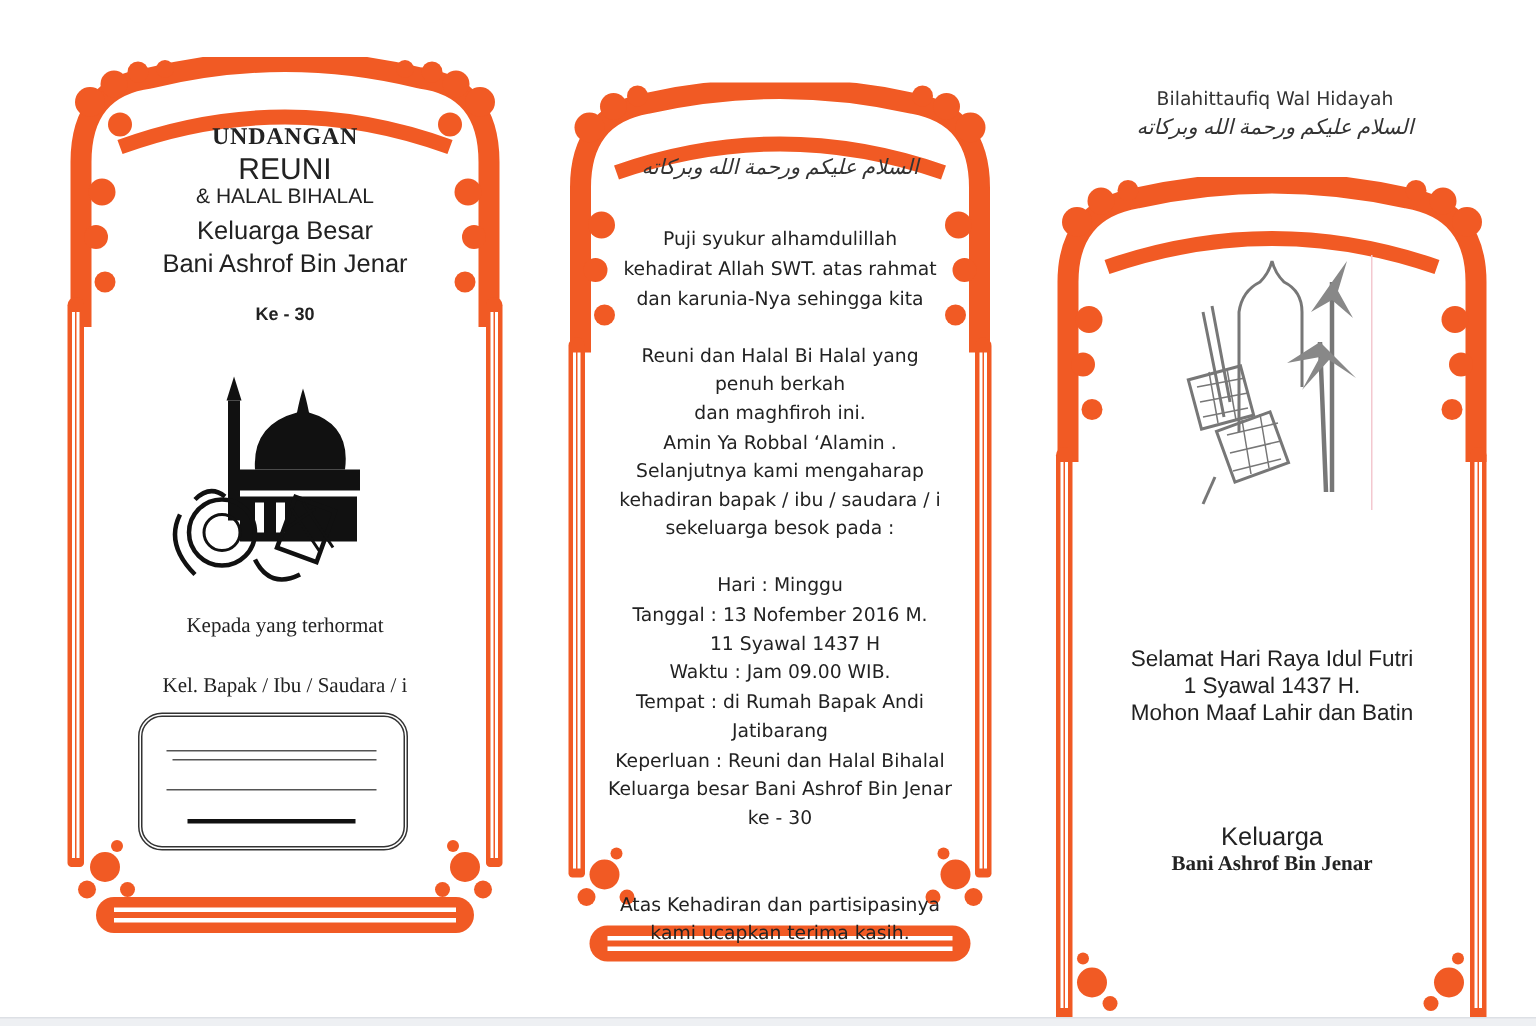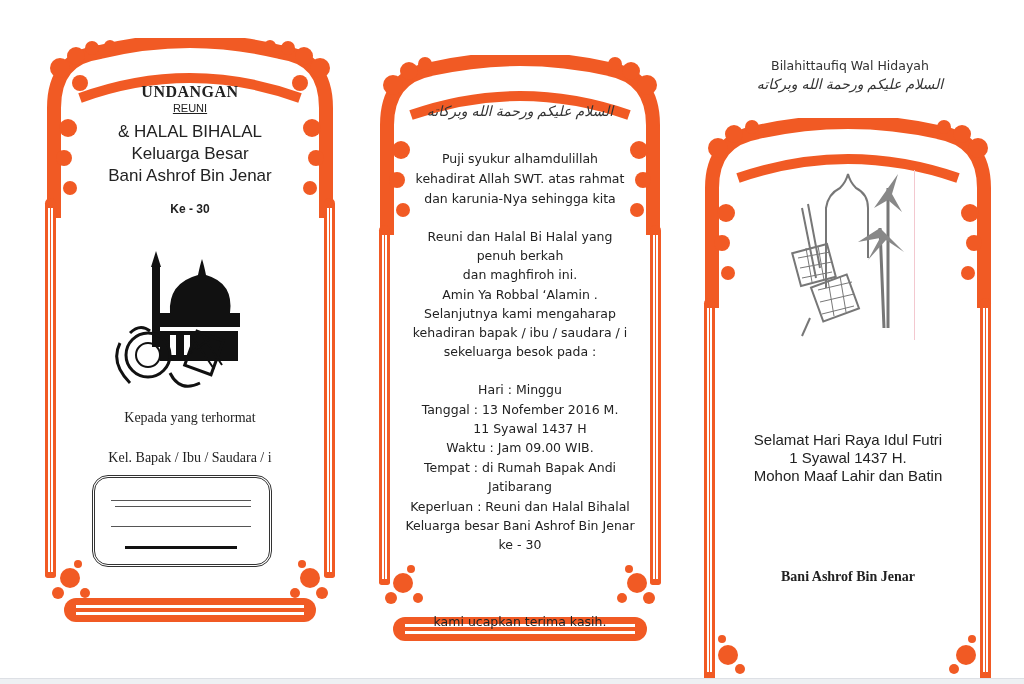--- a/index.html
+++ b/index.html
@@ -13,21 +13,21 @@
   .bar::before{top:7px}.bar::after{top:14px}
   .arch{position:absolute;}
   .txt{position:absolute;text-align:center;white-space:nowrap;}
   .serif{font-family:"Liberation Serif",serif;}
   .sans{font-family:"Liberation Sans",sans-serif;}
   .cen{font-family:"DejaVu Sans",sans-serif;margin-top:16px;}
   .wavy{text-decoration:underline wavy #e03030;text-decoration-thickness:1px;text-underline-offset:3px;}
   .address-box{position:absolute;border:3px double #333;border-radius:16px;}
   .line{position:absolute;height:1px;background:#555;}
   .status-strip{position:absolute;left:0;right:0;top:678px;height:6px;background:#eef0f3;border-top:1px solid #dde0e5;}
-  .arabic{font-family:Liberation Sans, sans-serif;direction:rtl;}
+  .arabic{font-family:Liberation Serif, serif;direction:rtl;}
 </style>
 </head>
 <body>
 
 <div class="panel" style="left:40px;top:38px;width:300px;height:590px;">
   <svg class="arch" style="left:0;top:0;" width="300" height="200" viewBox="0 0 300 200">
     <path d="M14 180 L14 70 Q14 20 60 14 Q150 -8 240 14 Q286 20 286 70 L286 180" fill="none" stroke="#f15a24" stroke-width="14"></path>
     <path d="M40 60 Q150 20 260 60" fill="none" stroke="#f15a24" stroke-width="10"></path>
     <g fill="#f15a24">
       <circle cx="20" cy="30" r="10"></circle>
@@ -62,22 +62,22 @@
       <g fill="#f15a24">
         <circle cx="30" cy="20" r="10"></circle>
         <circle cx="42" cy="35" r="6"></circle>
         <circle cx="15" cy="35" r="5"></circle>
         <circle cx="22" cy="6" r="4"></circle>
       </g>
     </svg>
   <div class="bar" style="left:24px;top:560px;width:252px;"></div>
 
   <div class="txt serif" style="left:0;width:300px;top:45px;font-size:16px;font-weight:bold;letter-spacing:0.5px;">UNDANGAN</div>
-  <div class="txt sans" style="left:0;width:300px;top:64px;font-size:11px;text-decoration:underline;">REUNI</div>
-  <div class="txt sans" style="left:0;width:300px;top:84px;font-size:17px;">&amp; HALAL BIHALAL</div>
+  <div class="txt sans" style="left:0;width:300px;top:64px;font-size:20px;">REUNI</div>
+  <div class="txt sans" style="left:0;width:300px;top:84px;font-size:14px;">&amp; HALAL BIHALAL</div>
   <div class="txt sans" style="left:0;width:300px;top:106px;font-size:17px;">Keluarga Besar</div>
   <div class="txt sans" style="left:0;width:300px;top:128px;font-size:17px;">Bani Ashrof Bin Jenar</div>
   <div class="txt sans" style="left:0;width:300px;top:164px;font-size:12px;font-weight:bold;">Ke - 30</div>
 
   <svg class="arch" style="left:70px;top:205px;" width="140" height="160" viewBox="0 0 140 160">
     <rect x="42" y="24" width="8" height="80" fill="#111"></rect>
     <path d="M41 24 L46 8 L51 24 Z" fill="#111"></path>
     <path d="M60 70 Q58 40 88 32 Q90 22 92 16 Q94 22 96 32 Q124 40 120 70 Z" fill="#111"></path>
     <rect x="50" y="70" width="80" height="14" fill="#111"></rect>
     <rect x="50" y="88" width="78" height="30" fill="#111"></rect>
@@ -156,20 +156,21 @@
   <div class="txt cen" style="left:0;width:290px;top:311px;font-size:12.5px;">Hari  : Minggu</div>
   <div class="txt cen" style="left:0;width:290px;top:331px;font-size:12.5px;">Tanggal : 13 Nofember 2016 M.</div>
   <div class="txt cen" style="left:10px;width:290px;top:350px;font-size:12.5px;">11 Syawal 1437 H</div>
   <div class="txt cen" style="left:0;width:290px;top:369px;font-size:12.5px;">Waktu : Jam 09.00 WIB.</div>
   <div class="txt cen" style="left:0;width:290px;top:389px;font-size:12.5px;">Tempat : di Rumah Bapak Andi</div>
   <div class="txt cen" style="left:0;width:290px;top:408px;font-size:12.5px;">Jatibarang</div>
   <div class="txt cen" style="left:0;width:290px;top:428px;font-size:12.5px;">Keperluan : Reuni dan Halal Bihalal</div>
   <div class="txt cen" style="left:0;width:290px;top:447px;font-size:12.5px;">Keluarga besar Bani Ashrof Bin Jenar</div>
   <div class="txt cen" style="left:0;width:290px;top:466px;font-size:12.5px;">ke - 30</div>
 
+  <div class="txt cen" style="left:0;width:290px;top:524px;font-size:12.5px;">Atas Kehadiran dan partisipasinya</div>
   <div class="txt cen" style="left:0;width:290px;top:543px;font-size:12.5px;">kami ucapkan terima kasih.</div>
 </div>
 
 <div class="txt cen" style="left:700px;width:300px;top:42px;font-size:12.5px;color:#333;">Bilahittaufiq Wal Hidayah</div>
 <div class="txt arabic" style="left:700px;width:300px;top:76px;font-size:14px;font-style:italic;color:#333;">السلام عليكم ورحمة الله وبركاته</div>
 
 <div class="panel" style="left:700px;top:118px;width:296px;height:560px;">
   <svg class="arch" style="left:0;top:0;" width="296" height="200" viewBox="0 0 296 200">
     <path d="M12 190 L12 70 Q12 22 58 14 Q148 -6 238 14 Q284 22 284 70 L284 190" fill="none" stroke="#f15a24" stroke-width="14"></path>
     <path d="M38 60 Q148 22 258 60" fill="none" stroke="#f15a24" stroke-width="10"></path>
@@ -218,16 +219,17 @@
         <path d="M100 20 L86 40 L100 32 L114 44 L104 26 L110 6 Z"></path>
         <path d="M92 60 L70 74 L92 70 L80 92 L98 72 L116 84 Z"></path>
       </g>
   </svg>
   <div style="position:absolute;left:214px;top:52px;width:1px;height:170px;background:#f3c8cf;"></div>
 
   <div class="txt sans" style="left:0;width:296px;top:313px;font-size:15px;"><span>Selamat Hari Raya Idul Futri</span></div>
   <div class="txt sans" style="left:0;width:296px;top:331px;font-size:15px;">1 Syawal 1437 H.</div>
   <div class="txt sans" style="left:0;width:296px;top:349px;font-size:15px;">Mohon Maaf  Lahir  dan  Batin</div>
 
+  <div class="txt sans" style="left:0;width:296px;top:430px;font-size:17px;">Keluarga</div>
   <div class="txt serif" style="left:0;width:296px;top:451px;font-size:14px;font-weight:bold;">Bani Ashrof Bin Jenar</div>
 </div>
 
 <div class="status-strip"></div>
 
 </body></html>

